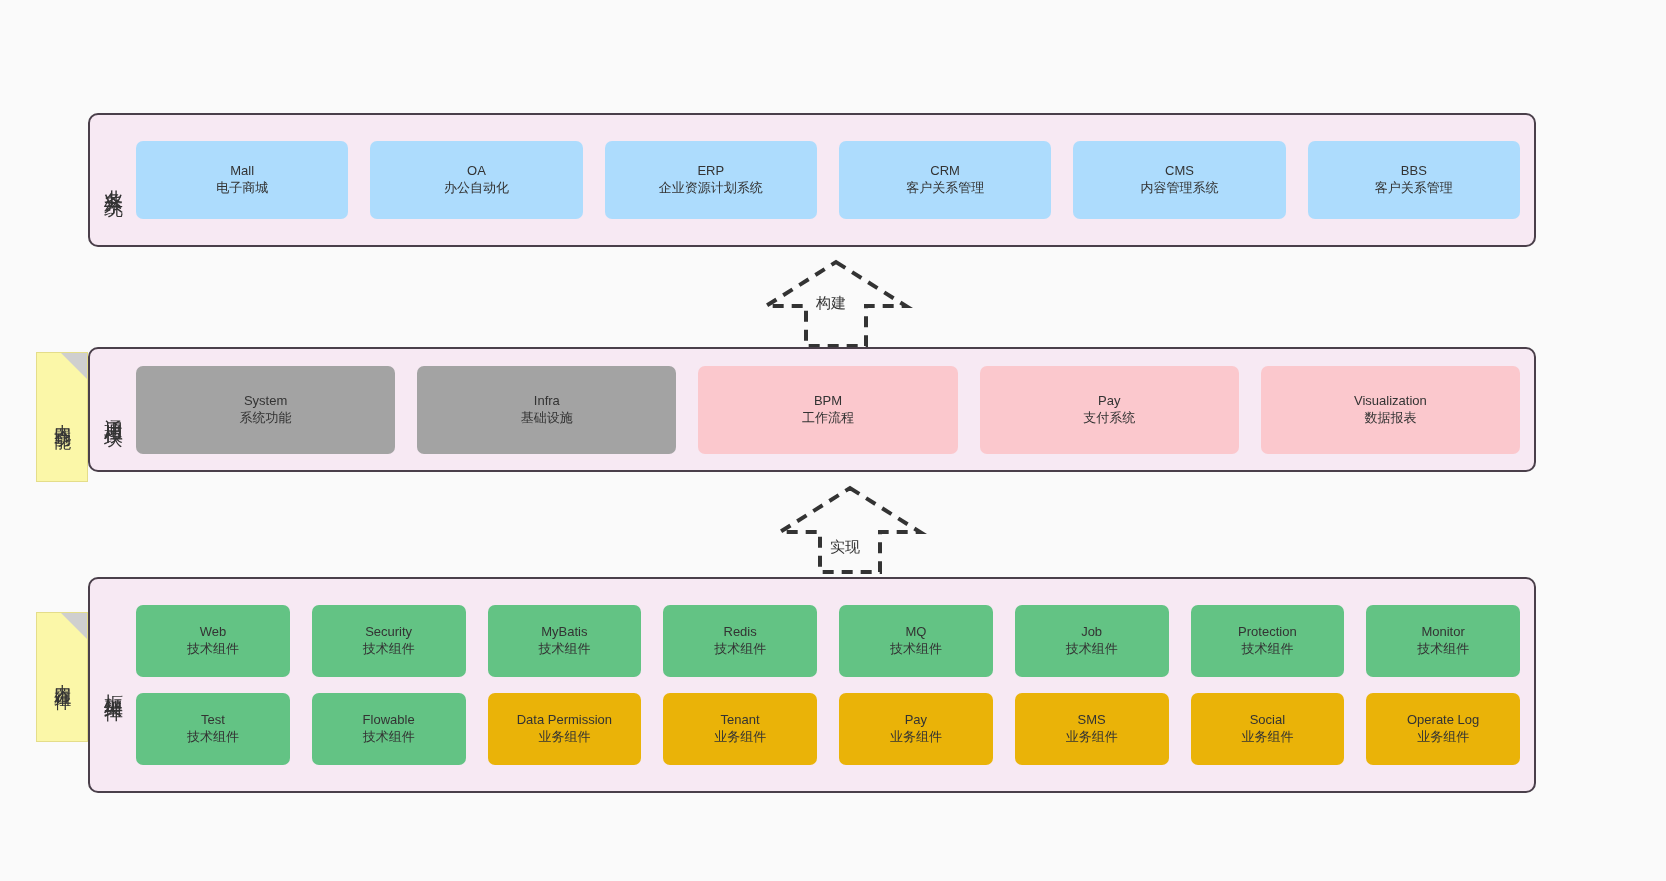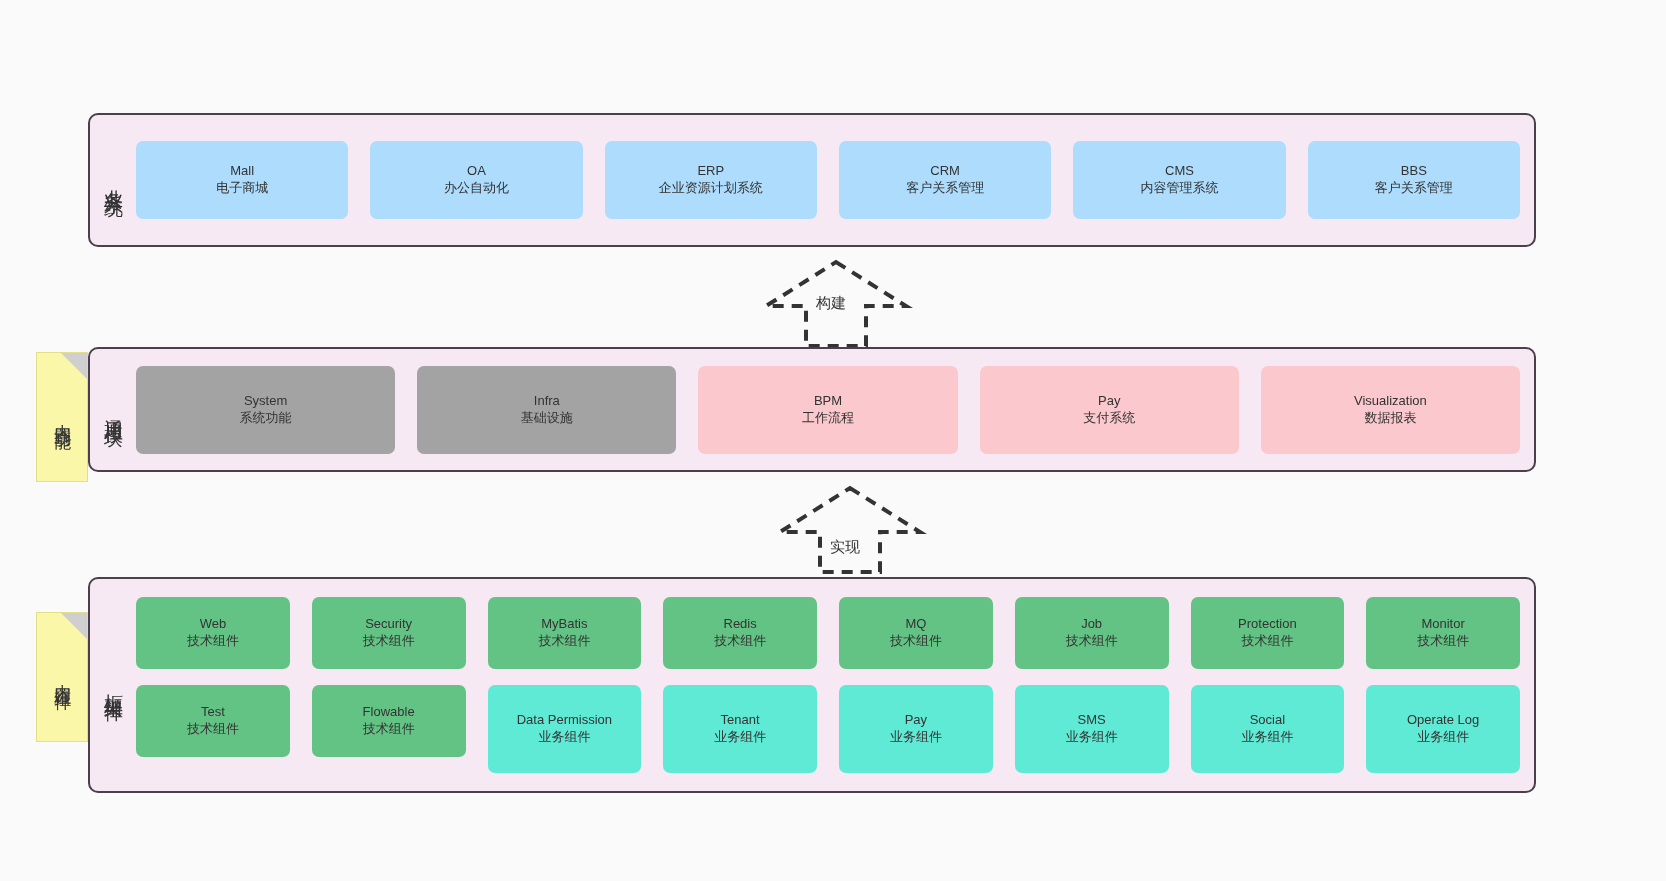--- a/index.html
+++ b/index.html
@@ -69,21 +69,21 @@
     box-sizing: border-box;
     padding: 6px 4px;
   }
   .cell .en { display: block; }
   .cell .cn { display: block; }
 
   .c-blue        { background: #ADDCFD; height: 78px; }
   .c-red         { background: #a3a3a3; height: 88px; }
   .c-pink        { background: #FBC8CD; height: 88px; }
   .c-green       { background: #63C384; height: 72px; }
-  .c-lightgreen  { background: #5eead4; height: 88px; }
+  .c-lightgreen  { background: #eab308; height: 72px; }
 
   
   .note {
     position: absolute;
     background: #FBF7A8;
     border: 1px solid #e4dd8a;
     font-size: 17px;
     color: #333;
     display: flex;
     align-items: center;

